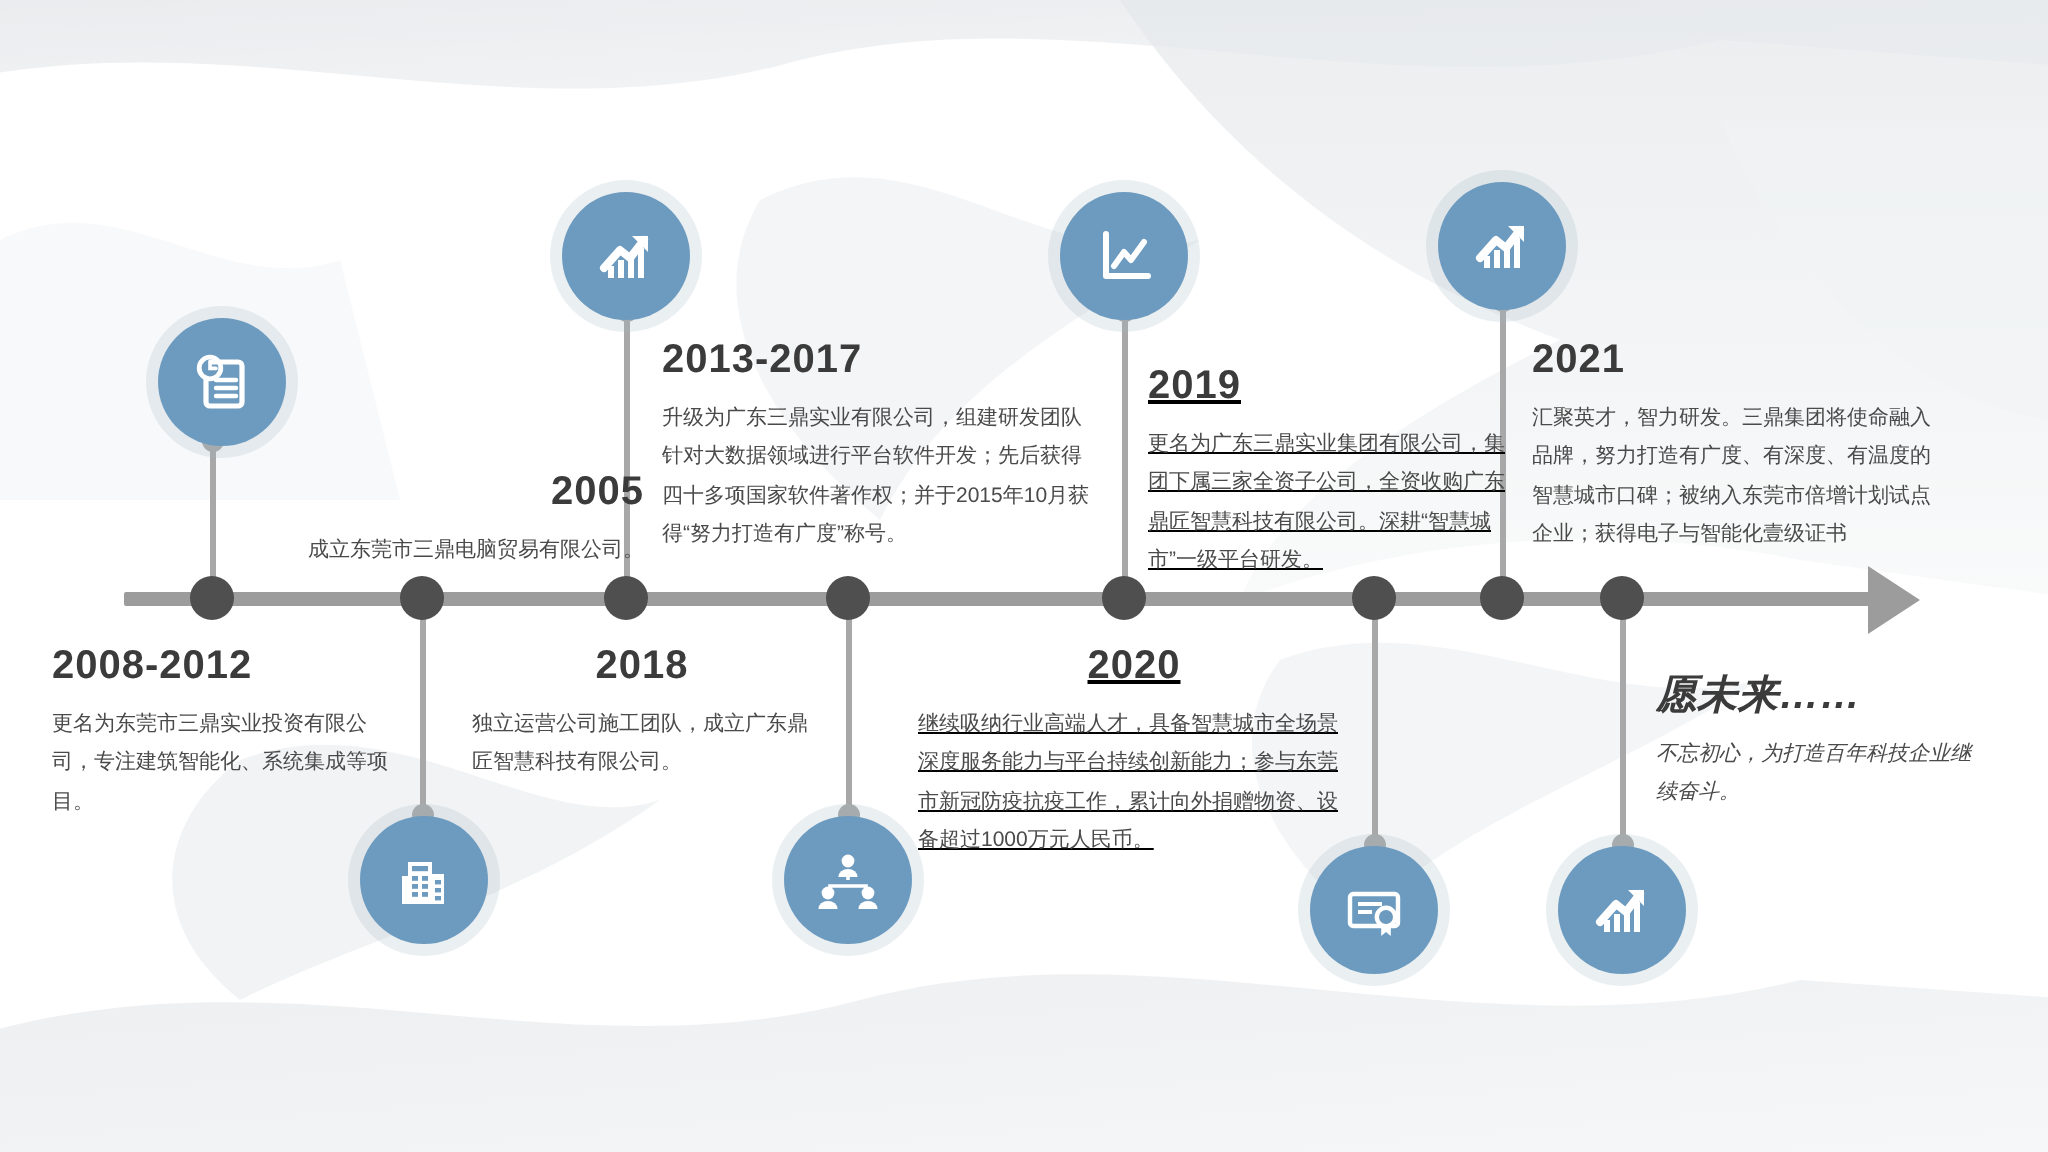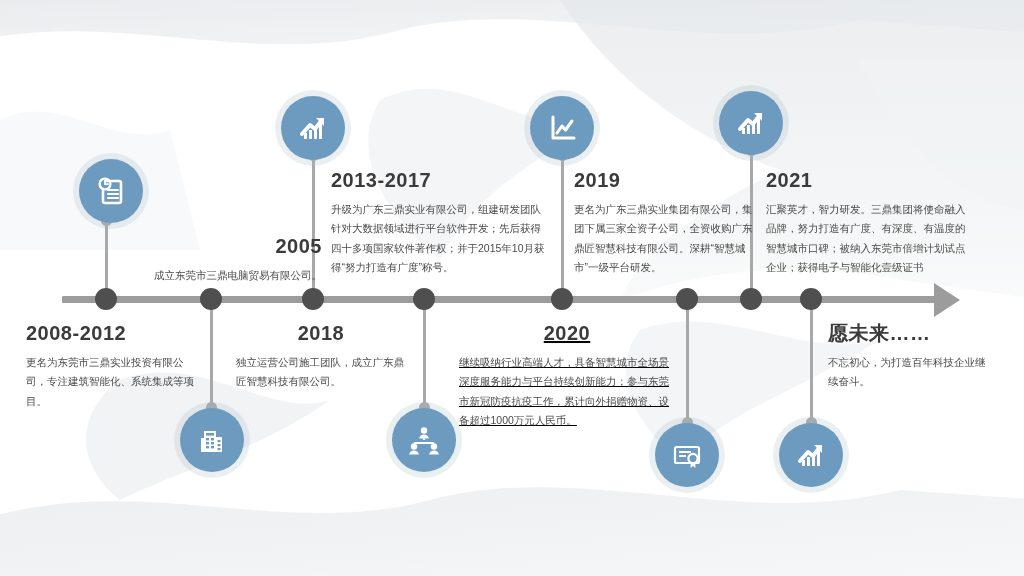--- a/index.html
+++ b/index.html
@@ -302,33 +302,33 @@
   <div class="block" style="left:331px; top:169px; width:218px;">
     <div class="yr">2013-2017</div>
     <div class="desc">升级为广东三鼎实业有限公司，组建研发团队针对大数据领域进行平台软件开发；先后获得四十多项国家软件著作权；并于2015年10月获得“努力打造有广度”称号。</div>
   </div>
 
   <div class="block" style="left:236px; top:322px; width:170px;">
     <div class="yr yr-r">2018</div>
     <div class="desc">独立运营公司施工团队，成立广东鼎匠智慧科技有限公司。</div>
   </div>
 
-  <div class="block" style="left:574px; top:169px; width:185px;">
+  <div class="block" style="left:574px; top:182px; width:185px;text-decoration:underline;">
     <div class="yr">2019</div>
     <div class="desc">更名为广东三鼎实业集团有限公司，集团下属三家全资子公司，全资收购广东鼎匠智慧科技有限公司。深耕“智慧城市”一级平台研发。</div>
   </div>
 
   <div class="block" style="left:459px; top:322px; width:216px;text-decoration:underline;">
     <div class="yr yr-r">2020</div>
     <div class="desc">继续吸纳行业高端人才，具备智慧城市全场景深度服务能力与平台持续创新能力；参与东莞市新冠防疫抗疫工作，累计向外捐赠物资、设备超过1000万元人民币。</div>
   </div>
 
   <div class="block" style="left:766px; top:169px; width:205px;">
     <div class="yr">2021</div>
     <div class="desc">汇聚英才，智力研发。三鼎集团将使命融入品牌，努力打造有广度、有深度、有温度的智慧城市口碑；被纳入东莞市倍增计划试点企业；获得电子与智能化壹级证书</div>
   </div>
 
-  <div class="block" style="left:828px; top:322px; width:165px;">
+  <div class="block" style="left:828px; top:337px; width:165px;font-style:italic;">
     <div class="yr">愿未来……</div>
     <div class="desc">不忘初心，为打造百年科技企业继续奋斗。</div>
   </div>
 
 </div>
 
 </body></html>

